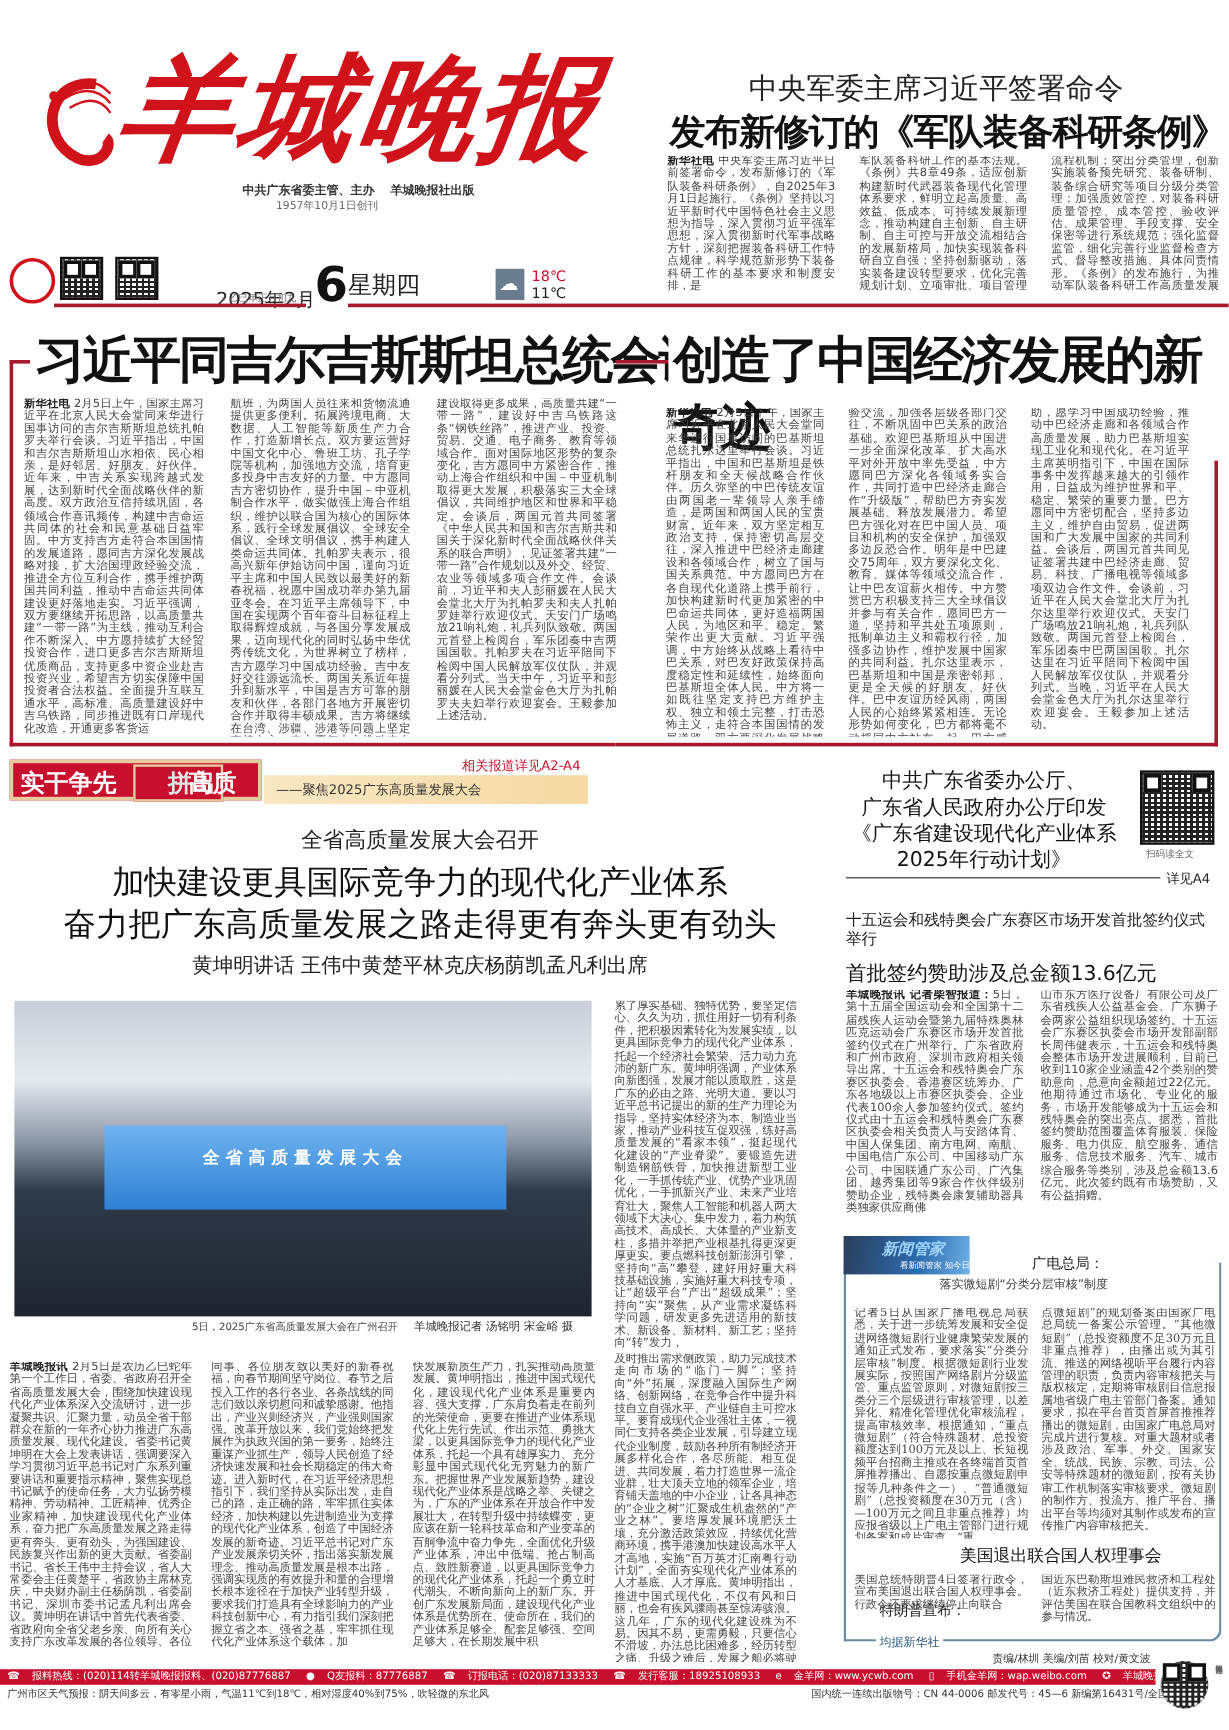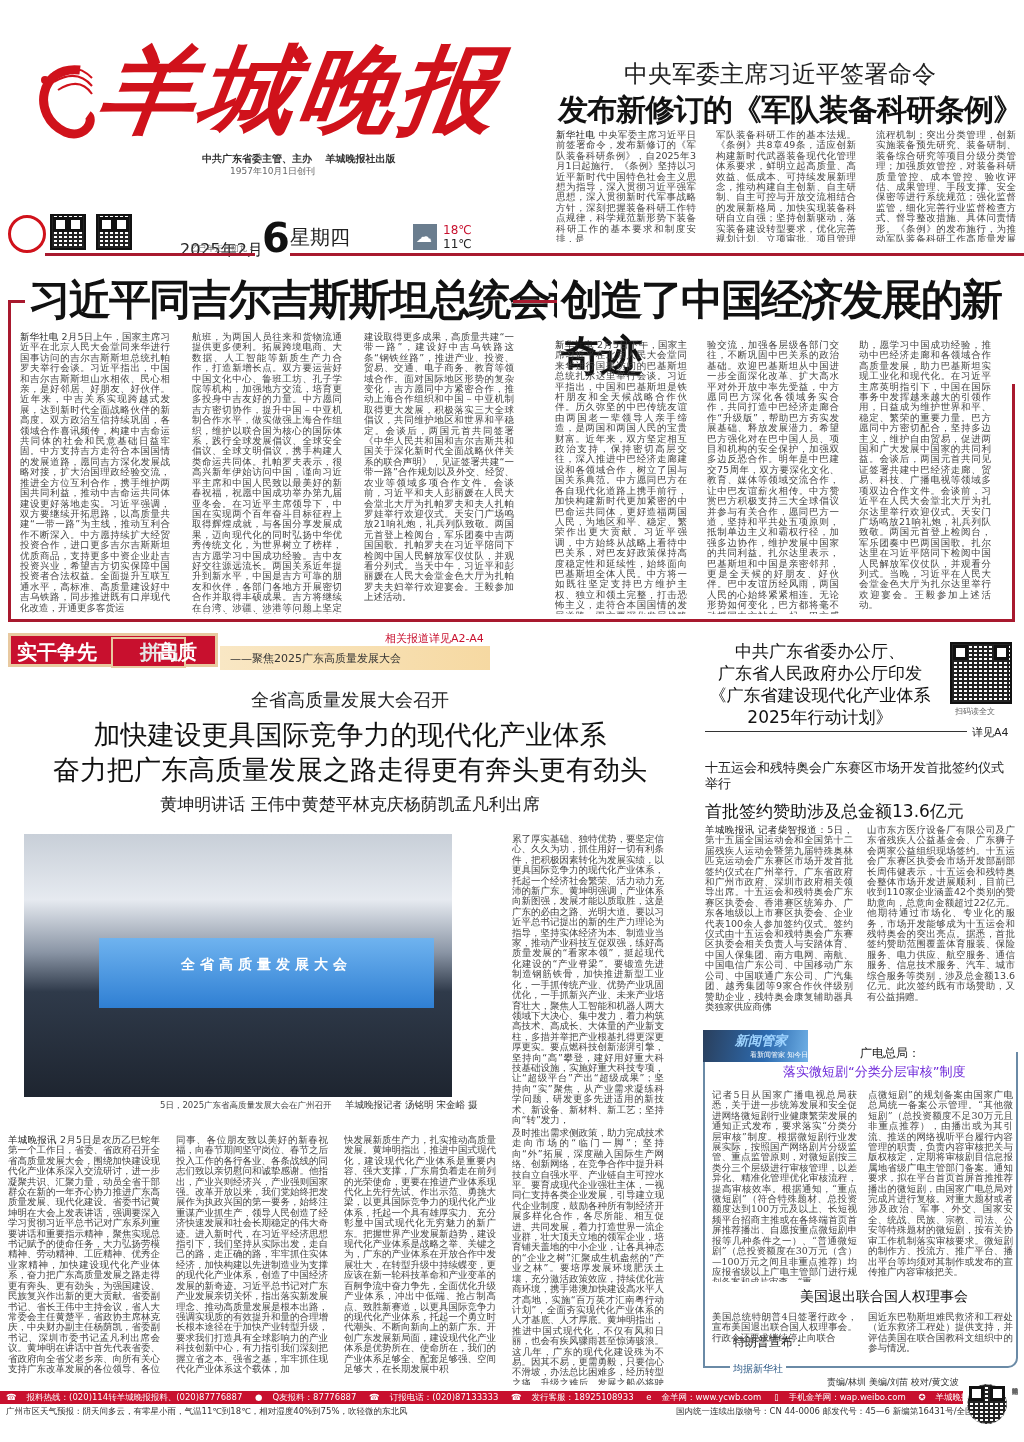--- a/index.html
+++ b/index.html
@@ -6,21 +6,21 @@
   html,body{width:1024px;height:1442px;background:#fff;overflow:hidden;}
   body{position:relative;font-family:"DejaVu Sans","Liberation Sans",sans-serif;color:#222;}
   .abs{position:absolute;}
   #logo-swirl{left:30px;top:60px;width:65px;height:80px;}
   #logo-title{left:100px;top:20px;font-family:"DejaVu Serif",serif;font-weight:bold;font-style:italic;font-size:96px;color:#d0121b;letter-spacing:4px;line-height:140px;transform:skewX(-8deg);}
   #publisher{left:190px;top:152px;font-size:10px;font-weight:bold;color:#333;margin-left:12px;}
   #founded{left:230px;top:165px;font-size:9px;color:#666;}
   #lead-kicker{left:570px;top:58px;width:420px;text-align:center;font-size:24px;color:#222;}
   #lead-title{left:556px;top:90px;width:468px;text-align:center;font-size:30px;font-weight:bold;color:#111;letter-spacing:-1px;}
   .col{font-size:9.5px;line-height:10.4px;color:#444;text-align:justify;overflow:hidden;}
-  .col .by{font-weight:normal;color:#222;margin-top:20px;}
+  .col .by{font-weight:bold;color:#222;margin-top:20px;}
   
   #circle-logo{left:8px;top:215px;width:38px;height:38px;border:3px solid #d0121b;border-radius:50%;}
   .qr{background:
     repeating-linear-gradient(0deg,#222 0 2px,transparent 2px 4px),
     repeating-linear-gradient(90deg,#222 0 2px,#fff 2px 5px);border:2px solid #111;}
   .qr::before,.qr::after{content:"";position:absolute;width:9px;height:9px;border:3px solid #111;background:#fff;}
   .qr::before{left:1px;top:1px;}
   .qr::after{right:1px;top:1px;}
   #qr1{left:50px;top:214px;width:36px;height:36px;}
   #qr2{left:96px;top:214px;width:36px;height:36px;}
@@ -40,40 +40,40 @@
   #banner{left:8px;top:633px;width:210px;height:34px;background:#c8102e;border:3px solid #e8c9a0;}
   .b-txt{position:absolute;top:3px;font-size:20px;font-weight:bold;color:#fff;}
   #b-mid{left:100px;top:1px;padding:0 4px;background:#c8102e;border:2px solid #e8c9a0;}
   #b-strip{left:220px;top:646px;width:270px;height:24px;background:linear-gradient(90deg,#f9e7c4,#f6d9a2);}
   #b-focus{left:230px;top:651px;font-size:11px;color:#333;}
   #b-related{left:385px;top:631px;font-size:11px;color:#c8102e;}
   #conf-kicker{left:0;top:688px;width:700px;text-align:center;font-size:18px;color:#222;}
   #conf-title1{left:0;top:717px;width:700px;text-align:center;font-size:27px;color:#111;}
   #conf-title2{left:0;top:752px;width:700px;text-align:center;font-size:27px;color:#111;}
   #conf-sub{left:0;top:793px;width:700px;text-align:center;font-size:17px;color:#222;}
-  #photo{left:24px;top:834px;width:428px;height:263px;overflow:hidden;
+  #photo{left:12px;top:834px;width:481px;height:263px;overflow:hidden;
     background:linear-gradient(180deg,#c8cfd8 0%,#e6eaf0 25%,#8a95a5 45%,#2f3a4a 60%,#1e2530 100%);padding-left:28px;}
   #photo-screen{left:75px;top:104px;width:335px;height:70px;background:linear-gradient(180deg,#6fb3ef,#2f7fd3);}
   #photo-screen-text{left:0;top:18px;width:100%;text-align:center;color:#fff;font-size:14px;font-weight:bold;letter-spacing:5px;}
   #photo-caption{left:160px;top:1100px;font-size:8.5px;color:#444;}
   #photo-credit{left:345px;top:1099px;font-size:9.5px;color:#333;}
   
   #plan-title{left:700px;top:640px;width:240px;text-align:center;font-size:17px;line-height:22px;color:#111;}
   #qr3{left:950px;top:642px;width:62px;height:62px;}
   #qr3-label{left:955px;top:706px;font-size:8px;color:#666;text-align:center;}
   #plan-rule{left:705px;top:731px;width:262px;height:1px;background:#333;}
   #plan-see{left:972px;top:725px;font-size:11px;color:#222;}
   #games-kicker{left:705px;top:760px;width:310px;font-size:13px;line-height:16px;color:#222;}
   #games-title{left:705px;top:800px;font-size:17px;color:#111;}
   #news-box{left:703px;top:1052px;width:315px;height:190px;border:2px solid #6a8aa6;border-radius:0 0 10px 0;border-top:none;}
   #nb-badge{left:703px;top:1030px;width:105px;height:32px;background:linear-gradient(100deg,#2a3f5c,#2d6bb0 60%,#6fb0e6);}
   #nb-badge-t{left:735px;top:1032px;font-size:13px;font-style:italic;font-weight:bold;color:#9fd4ff;}
   #nb-badge-s{left:750px;top:1050px;font-size:7px;color:#fff;}
   #sarft-kicker{left:860px;top:1045px;font-size:12px;color:#222;}
-  #sarft-title{left:783px;top:1063px;font-size:13px;color:#6d28d9;text-align:center;}
+  #sarft-title{left:783px;top:1063px;font-size:10px;color:#404040;text-align:center;}
   #us-kicker{left:733px;top:1334px;font-size:12px;color:#222;}
   #us-title{left:800px;top:1288px;font-size:14px;color:#111;}
   #xinhua-src{left:730px;top:1362px;font-size:10px;color:#2d5a86;background:#fff;padding:0 3px;}
   #editors{left:827px;top:1376px;font-size:9px;color:#333;}
   
   #footer-bar{left:0;top:1391px;width:963px;height:13px;background:#c8102e;color:#fff;font-size:8.5px;line-height:13px;white-space:nowrap;overflow:hidden;padding-left:6px;}
   #footer-bar span{margin-right:10px;}
   #weather-line{left:6px;top:1406px;font-size:8.5px;color:#333;}
   #pub-line{left:676px;top:1406px;font-size:8.5px;color:#333;}
   #qr4{left:967px;top:1384px;width:40px;height:40px;border-radius:50%;border:1px dashed #999;}

